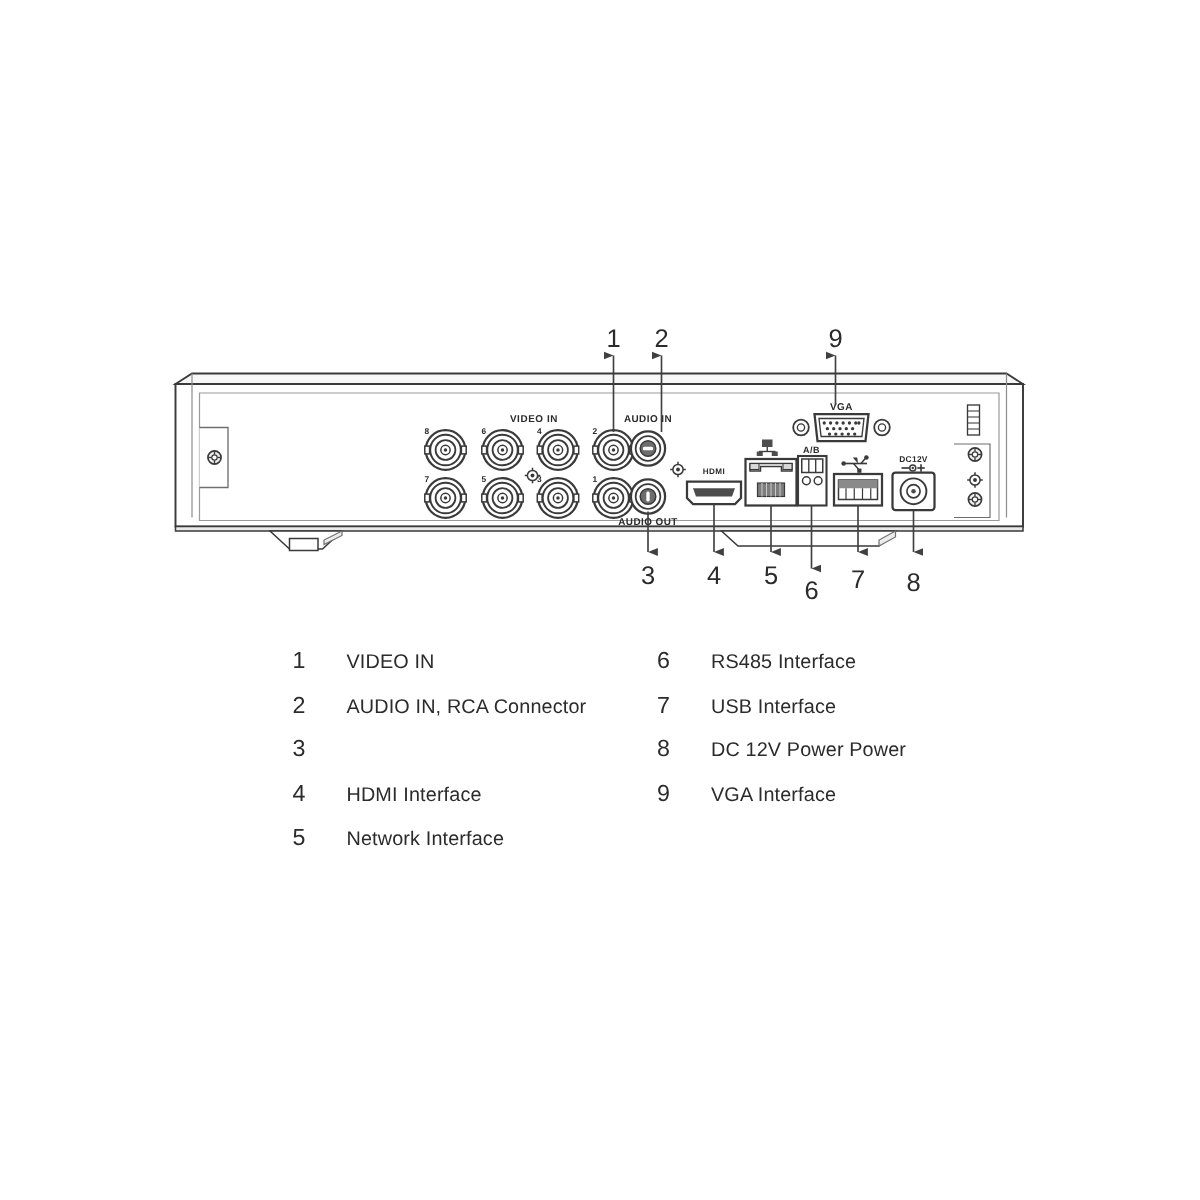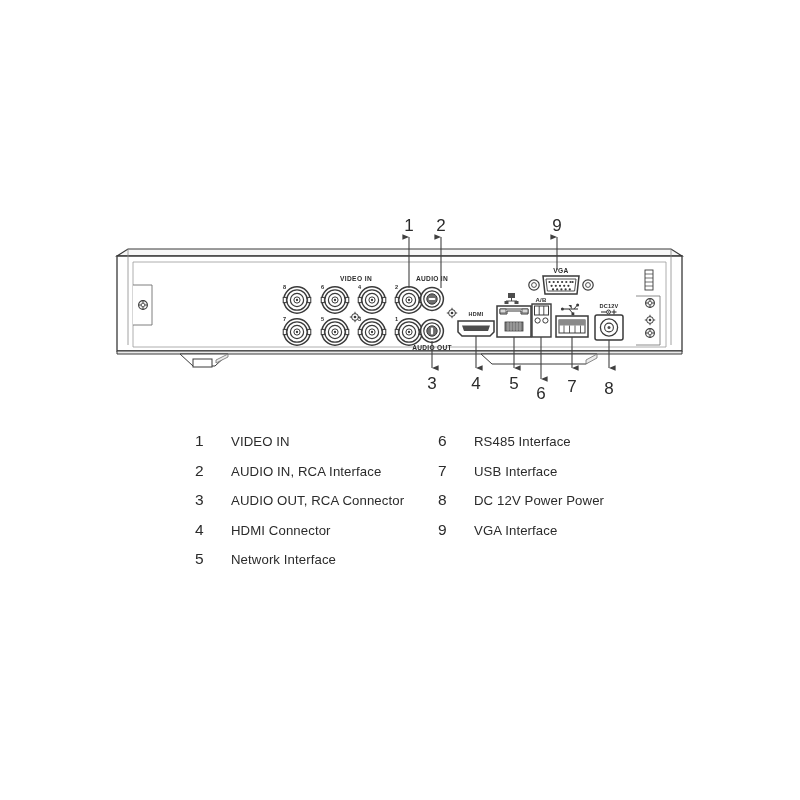--- a/index.html
+++ b/index.html
@@ -324,29 +324,28 @@
 
   <div class="legend">
 
     <div class="legend-col left">
       <div class="legend-row">
         <span class="legend-num">1</span>
         <span class="legend-label">VIDEO IN</span>
       </div>
       <div class="legend-row">
         <span class="legend-num">2</span>
-        <span class="legend-label">AUDIO IN, RCA Interface</span>
+        <span class="legend-label">AUDIO IN, RCA Connector</span>
       </div>
       <div class="legend-row">
         <span class="legend-num">3</span>
-        <span class="legend-label">AUDIO OUT, RCA Connector</span>
       </div>
       <div class="legend-row">
         <span class="legend-num">4</span>
-        <span class="legend-label">HDMI Connector</span>
+        <span class="legend-label">HDMI Interface</span>
       </div>
       <div class="legend-row">
         <span class="legend-num">5</span>
         <span class="legend-label">Network Interface</span>
       </div>
     </div>
 
     <div class="legend-col right">
       <div class="legend-row">
         <span class="legend-num">6</span>

